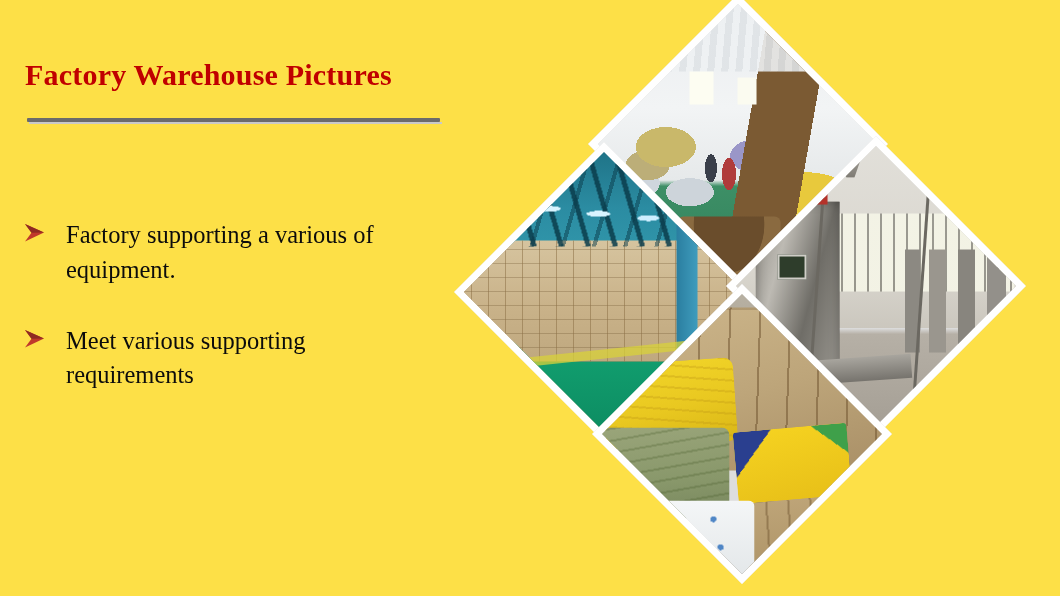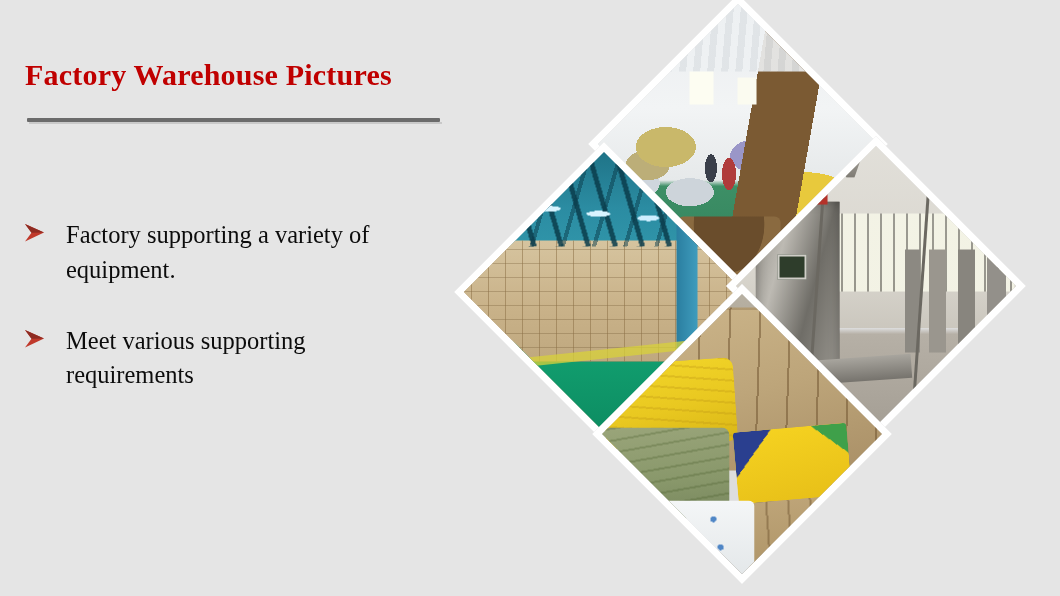--- a/index.html
+++ b/index.html
@@ -11,21 +11,21 @@
     width: 1060px;
     height: 596px;
     overflow: hidden;
     font-family: "Liberation Serif", "DejaVu Serif", serif;
     position: relative;
   }
 
   .slide {
     position: absolute;
     inset: 0;
-    background: #e5e5e5;
+    background: #fde047;
   }
 
   
   .text-col {
     position: absolute;
     left: 0;
     top: 0;
     width: 470px;
     height: 596px;
   }
@@ -338,21 +338,21 @@
 
     <div class="bullet-list">
 
       <div class="bullet-item">
         <span class="bullet-marker">
           <svg width="26" height="26" viewBox="0 0 26 26" aria-hidden="true">
             <path d="M3 4 L22 12.6 L3 21.5 L9.5 12.8 Z" fill="#C0392B"></path>
             <path d="M3 4 L22 12.6 L9.5 12.8 Z" fill="#8E2B22"></path>
           </svg>
         </span>
-        <span class="bullet-text">Factory supporting a variety of equipment.</span>
+        <span class="bullet-text">Factory supporting a various of equipment.</span>
       </div>
 
       <div class="bullet-item">
         <span class="bullet-marker">
           <svg width="26" height="26" viewBox="0 0 26 26" aria-hidden="true">
             <path d="M3 4 L22 12.6 L3 21.5 L9.5 12.8 Z" fill="#C0392B"></path>
             <path d="M3 4 L22 12.6 L9.5 12.8 Z" fill="#8E2B22"></path>
           </svg>
         </span>
         <span class="bullet-text">Meet various supporting requirements</span>

